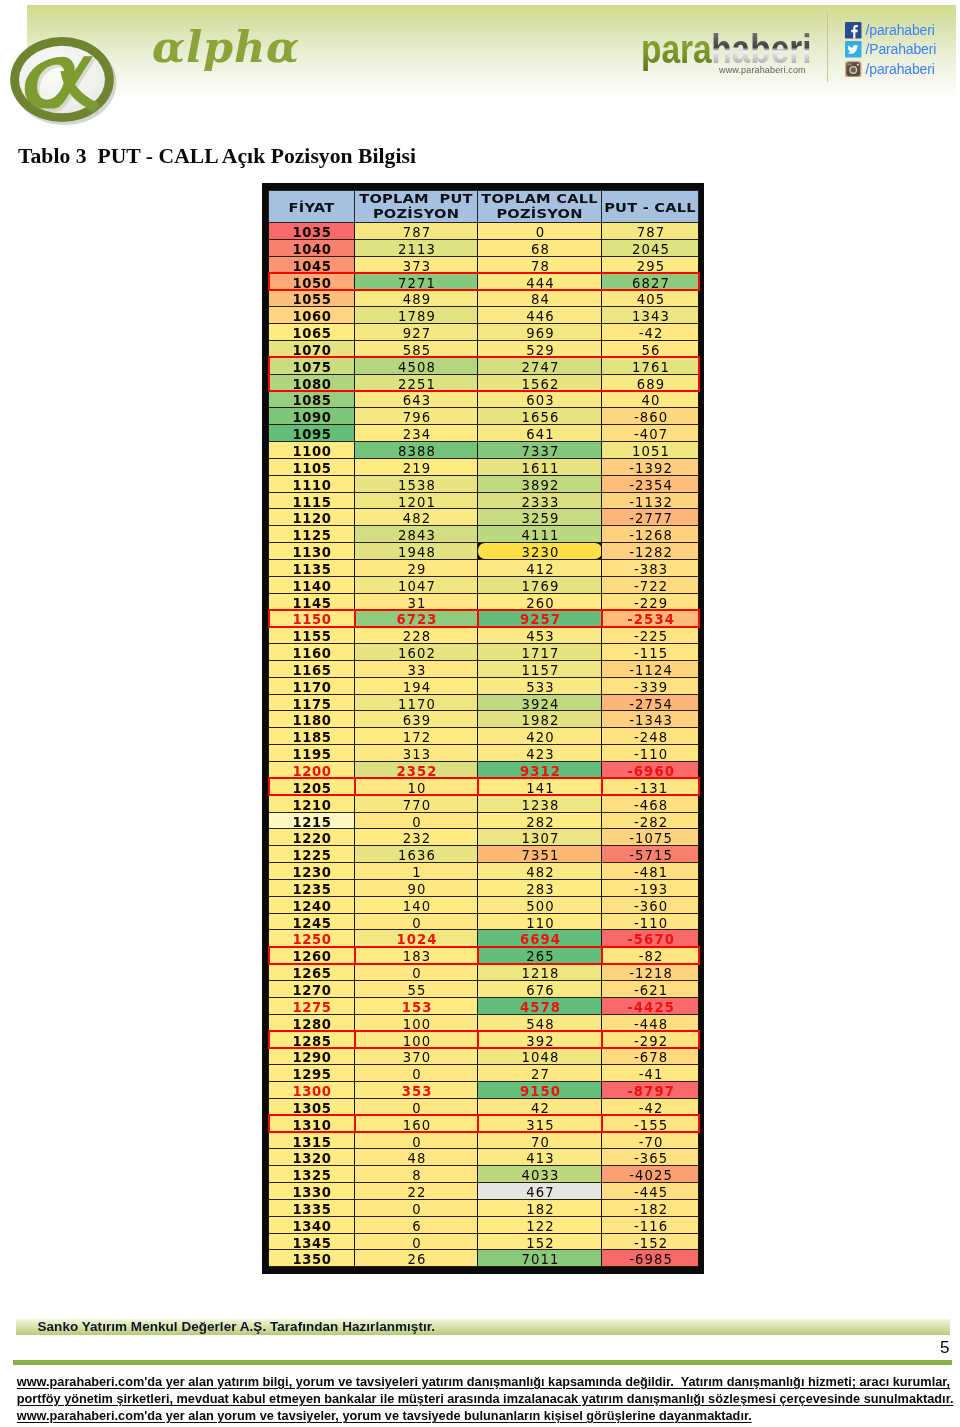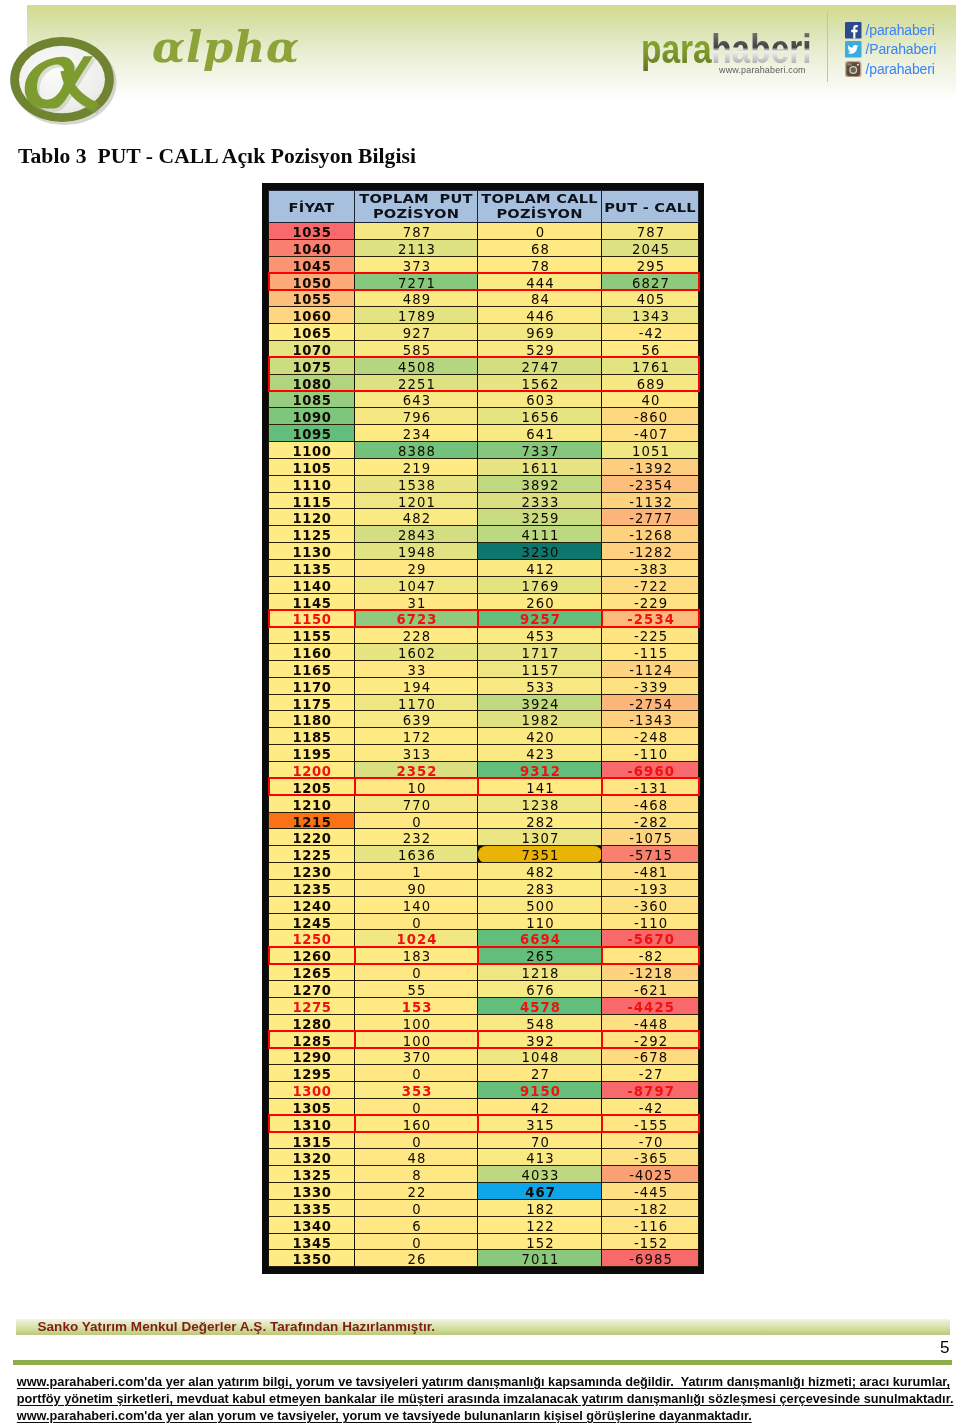--- a/index.html
+++ b/index.html
@@ -38,21 +38,21 @@
        border-top:1px solid #2a2008;border-bottom:1px solid #2a2008;}
   td.red{color:#f01111;font-weight:700;}
   td.c > span{display:inline-block;transform:translateY(2px);}
   td.fiyat{font-weight:700;letter-spacing:0.55px;text-indent:0.55px;}
   
   .hlbox{position:absolute;border:2px solid #fe0000;box-sizing:border-box;pointer-events:none;}
 
   
   .prep-bar{position:absolute;left:16px;top:1318.6px;width:934px;height:16px;
             background:linear-gradient(to bottom,#f3f6e4 0%,#e6ebc6 22%,#d8e1a8 52%,#c6d289 82%,#b9c77d 100%);}
-  .prep-txt{position:absolute;left:37.5px;top:1318.6px;height:28px;line-height:16px;font-size:13.5px;color:#7f1d1d;
+  .prep-txt{position:absolute;left:37.5px;top:1318.6px;height:28px;line-height:16px;font-size:13.5px;color:#0f172a;
             font-family:"Liberation Sans",sans-serif;font-weight:600;letter-spacing:0.04px;}
   .page-no{position:absolute;left:940px;top:1338px;font-family:"Liberation Sans",sans-serif;font-size:17px;color:#000;}
   .grule{position:absolute;left:13px;top:1359.8px;width:939px;height:4.8px;background:#8cad49;}
   .disclaimer{position:absolute;left:16.8px;top:1372.5px;width:944px;text-align:left;}
   .disclaimer p{margin:0;font-family:"Liberation Sans",sans-serif;font-weight:700;font-size:12.72px;
                 color:#0a0a0a;line-height:17.2px;white-space:pre;text-decoration:underline;
                 text-underline-offset:2px;text-decoration-thickness:1px;}
 </style>
 </head>
 <body>
@@ -286,21 +286,21 @@
           </tr>
           <tr>
             <td class="c fiyat" style="background: rgb(255, 235, 132);"><span>1125</span></td>
             <td class="c" style="background: rgb(210, 222, 129);"><span>2843</span></td>
             <td class="c" style="background: rgb(188, 216, 128);"><span>4111</span></td>
             <td class="c" style="background: rgb(254, 209, 127);"><span>-1268</span></td>
           </tr>
           <tr>
             <td class="c fiyat" style="background: rgb(255, 235, 132);"><span>1130</span></td>
             <td class="c" style="background: rgb(225, 226, 130);"><span>1948</span></td>
-            <td class="c" style="background: #0f766e;"><span>3230</span></td>
+            <td class="c" style="background: #fde047; border-radius: 7px;"><span>3230</span></td>
             <td class="c" style="background: rgb(254, 208, 127);"><span>-1282</span></td>
           </tr>
           <tr>
             <td class="c fiyat" style="background: rgb(255, 235, 132);"><span>1135</span></td>
             <td class="c" style="background: rgb(255, 232, 131);"><span>29</span></td>
             <td class="c" style="background: rgb(251, 234, 132);"><span>412</span></td>
             <td class="c" style="background: rgb(254, 225, 130);"><span>-383</span></td>
           </tr>
           <tr>
             <td class="c fiyat" style="background: rgb(255, 235, 132);"><span>1140</span></td>
@@ -380,35 +380,35 @@
             <td class="c" style="background: rgb(255, 234, 132);"><span>141</span></td>
             <td class="c" style="background: rgb(255, 229, 131);"><span>-131</span></td>
           </tr>
           <tr>
             <td class="c fiyat" style="background: rgb(255, 235, 132);"><span>1210</span></td>
             <td class="c" style="background: rgb(245, 232, 131);"><span>770</span></td>
             <td class="c" style="background: rgb(237, 230, 131);"><span>1238</span></td>
             <td class="c" style="background: rgb(254, 223, 130);"><span>-468</span></td>
           </tr>
           <tr>
-            <td class="c fiyat" style="background: #f97316;"><span>1215</span></td>
+            <td class="c fiyat" style="background: #fef9c3;"><span>1215</span></td>
             <td class="c" style="background: rgb(255, 232, 131);"><span>0</span></td>
             <td class="c" style="background: rgb(253, 235, 132);"><span>282</span></td>
             <td class="c" style="background: rgb(255, 226, 130);"><span>-282</span></td>
           </tr>
           <tr>
             <td class="c fiyat" style="background: rgb(255, 235, 132);"><span>1220</span></td>
             <td class="c" style="background: rgb(254, 235, 132);"><span>232</span></td>
             <td class="c" style="background: rgb(236, 229, 131);"><span>1307</span></td>
             <td class="c" style="background: rgb(254, 212, 128);"><span>-1075</span></td>
           </tr>
           <tr>
             <td class="c fiyat" style="background: rgb(255, 235, 132);"><span>1225</span></td>
             <td class="c" style="background: rgb(230, 228, 131);"><span>1636</span></td>
-            <td class="c" style="background: #eab308; border-radius: 8px;"><span>7351</span></td>
+            <td class="c" style="background: #fdba74;"><span>7351</span></td>
             <td class="c" style="background: rgb(249, 128, 111);"><span>-5715</span></td>
           </tr>
           <tr>
             <td class="c fiyat" style="background: rgb(255, 235, 132);"><span>1230</span></td>
             <td class="c" style="background: rgb(255, 232, 131);"><span>1</span></td>
             <td class="c" style="background: rgb(250, 234, 132);"><span>482</span></td>
             <td class="c" style="background: rgb(254, 223, 130);"><span>-481</span></td>
           </tr>
           <tr>
             <td class="c fiyat" style="background: rgb(255, 235, 132);"><span>1235</span></td>
@@ -473,21 +473,21 @@
           <tr>
             <td class="c fiyat" style="background: rgb(255, 235, 132);"><span>1290</span></td>
             <td class="c" style="background: rgb(252, 234, 132);"><span>370</span></td>
             <td class="c" style="background: rgb(240, 231, 131);"><span>1048</span></td>
             <td class="c" style="background: rgb(254, 219, 129);"><span>-678</span></td>
           </tr>
           <tr>
             <td class="c fiyat" style="background: rgb(255, 235, 132);"><span>1295</span></td>
             <td class="c" style="background: rgb(255, 232, 131);"><span>0</span></td>
             <td class="c" style="background: rgb(255, 232, 131);"><span>27</span></td>
-            <td class="c" style="background: rgb(255, 231, 131);"><span>-27</span></td>
+            <td class="c" style="background: rgb(255, 231, 131);"><span>-41</span></td>
           </tr>
           <tr>
             <td class="c fiyat red" style="background: rgb(255, 235, 132);"><span>1300</span></td>
             <td class="c red" style="background: rgb(252, 234, 132);"><span>353</span></td>
             <td class="c red" style="background: rgb(102, 191, 123);"><span>9150</span></td>
             <td class="c red" style="background: rgb(248, 105, 107);"><span>-8797</span></td>
           </tr>
           <tr>
             <td class="c fiyat" style="background: rgb(255, 235, 132);"><span>1305</span></td>
             <td class="c" style="background: rgb(255, 232, 131);"><span>0</span></td>
@@ -514,21 +514,21 @@
           </tr>
           <tr>
             <td class="c fiyat" style="background: rgb(255, 235, 132);"><span>1325</span></td>
             <td class="c" style="background: rgb(255, 232, 131);"><span>8</span></td>
             <td class="c" style="background: rgb(189, 216, 128);"><span>4033</span></td>
             <td class="c" style="background: rgb(251, 159, 117);"><span>-4025</span></td>
           </tr>
           <tr>
             <td class="c fiyat" style="background: rgb(255, 235, 132);"><span>1330</span></td>
             <td class="c" style="background: rgb(255, 232, 131);"><span>22</span></td>
-            <td class="c" style="background: #0ea5e9; font-weight: bold;"><span>467</span></td>
+            <td class="c" style="background: #e5e5e5;"><span>467</span></td>
             <td class="c" style="background: rgb(254, 224, 130);"><span>-445</span></td>
           </tr>
           <tr>
             <td class="c fiyat" style="background: rgb(255, 235, 132);"><span>1335</span></td>
             <td class="c" style="background: rgb(255, 232, 131);"><span>0</span></td>
             <td class="c" style="background: rgb(255, 235, 132);"><span>182</span></td>
             <td class="c" style="background: rgb(255, 228, 131);"><span>-182</span></td>
           </tr>
           <tr>
             <td class="c fiyat" style="background: rgb(255, 235, 132);"><span>1340</span></td>

